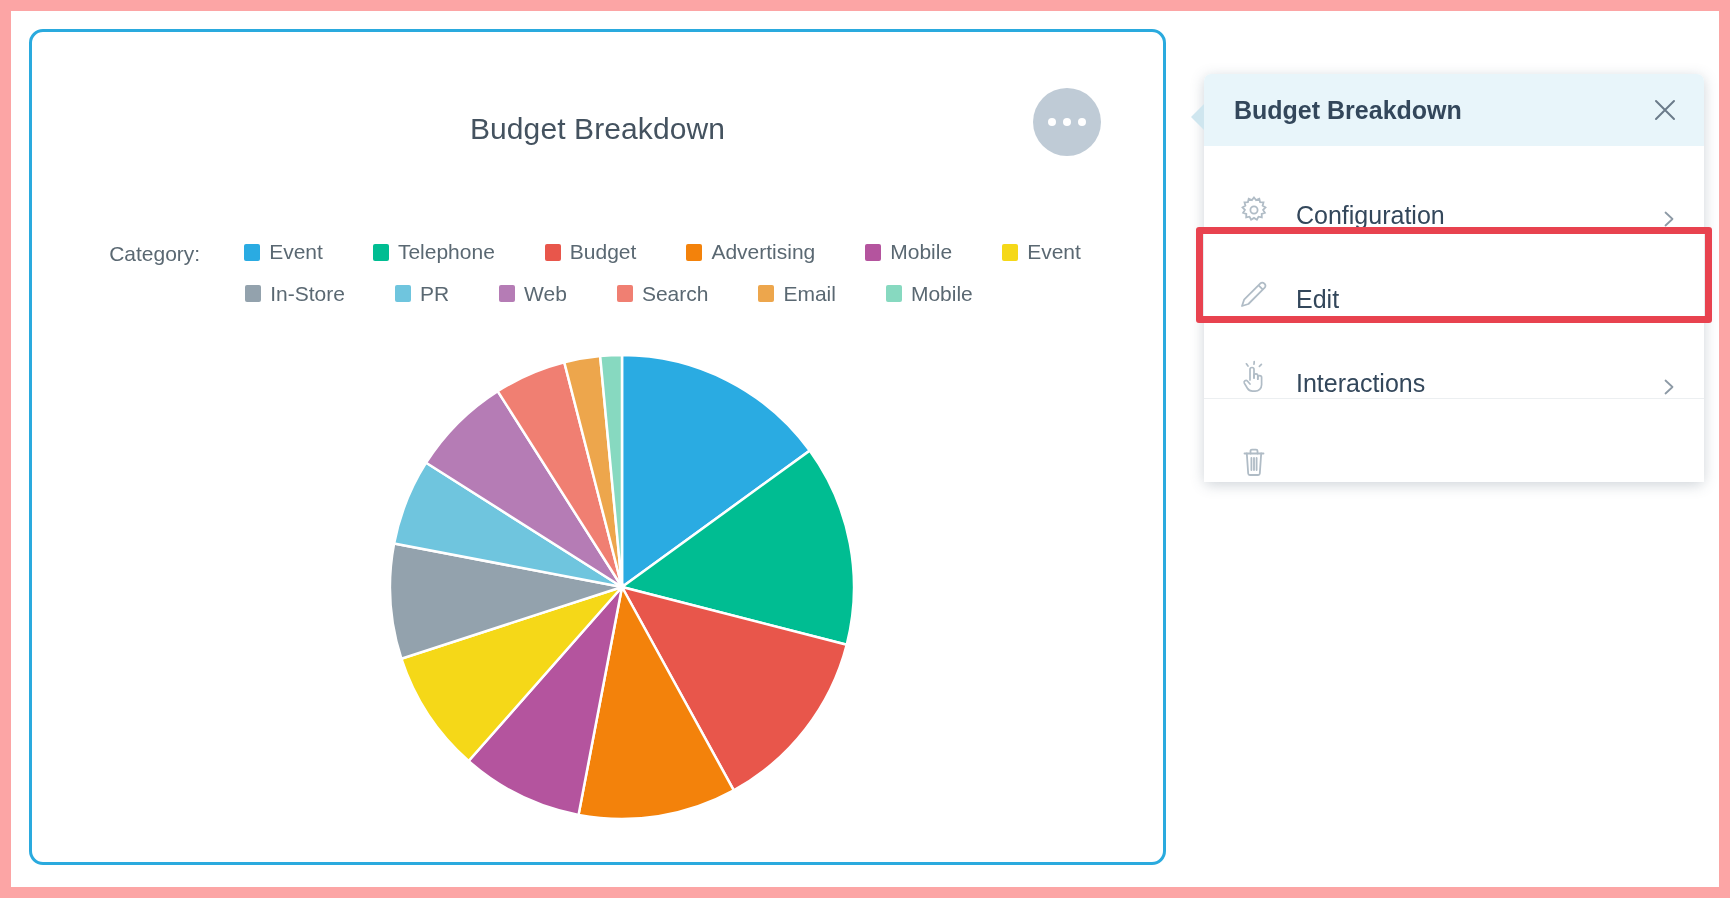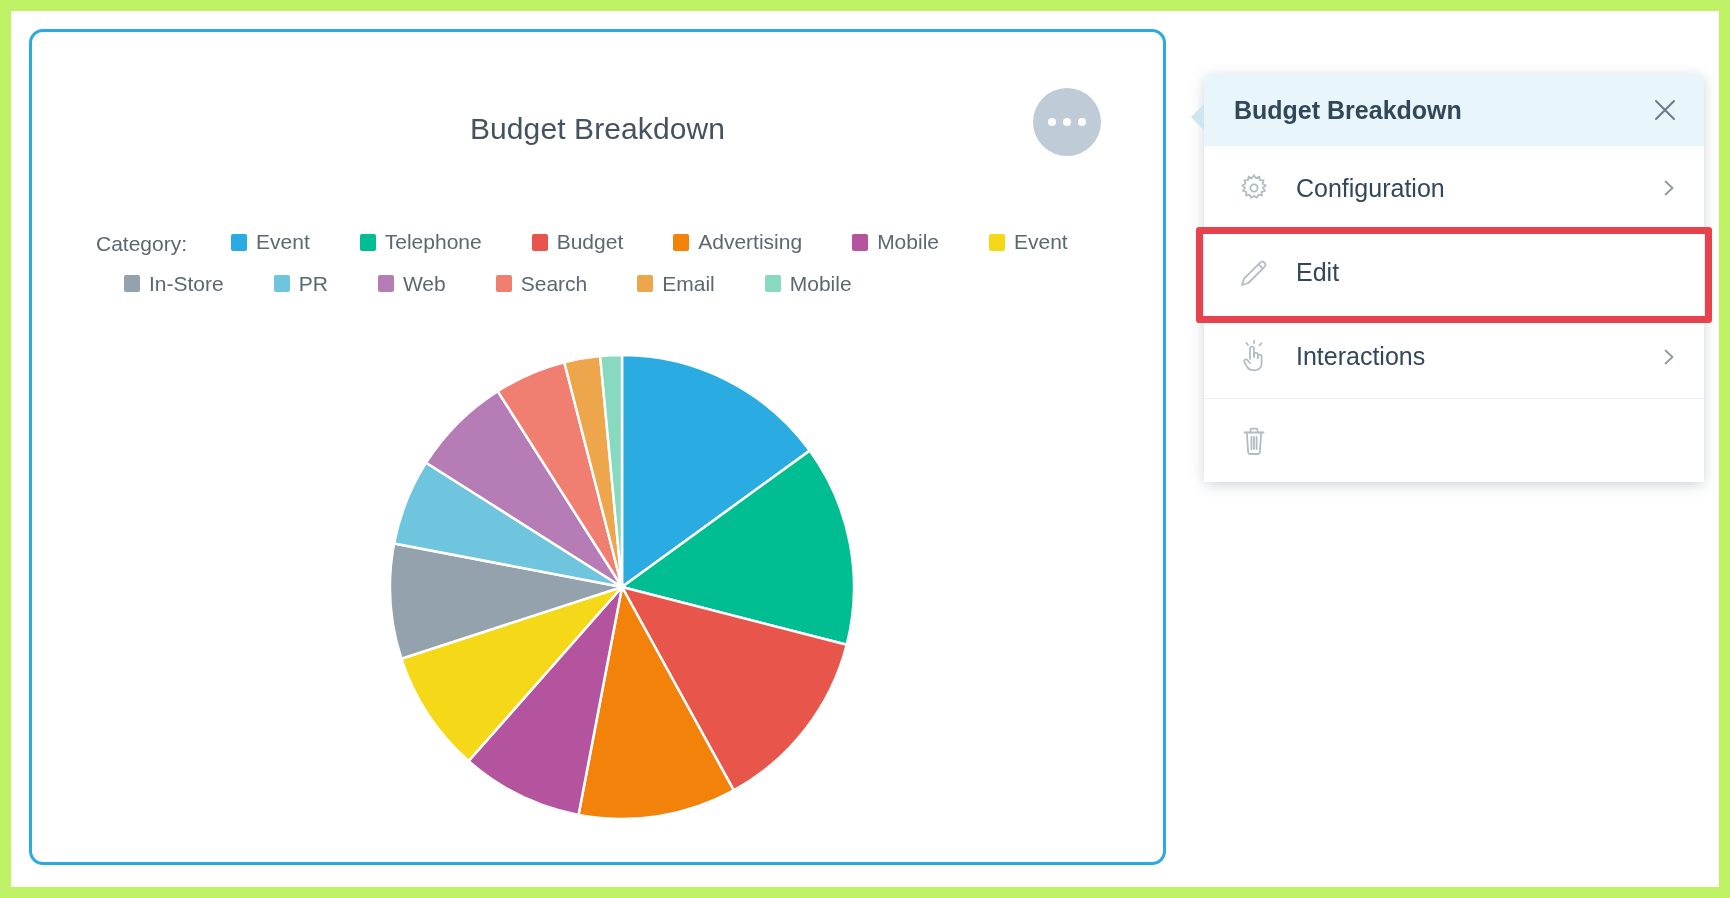--- a/index.html
+++ b/index.html
@@ -11,21 +11,21 @@
     font-family: "Liberation Sans", sans-serif;
     background: #000000;
     overflow: hidden;
   }
 
   
   #frame {
     position: absolute;
     left: 0; top: 0;
     width: 1730px; height: 898px;
-    background: #bef264;
+    background: #fca5a5;
   }
   #canvas {
     position: absolute;
     left: 11px; top: 11px;
     width: 1708px; height: 876px;
     background: #ffffff;
   }
 
   
   #card {
@@ -67,25 +67,26 @@
   #kebab-button .dot {
     width: 8px; height: 8px;
     border-radius: 50%;
     background: #ffffff;
   }
 
   
   #legend {
     position: absolute;
     left: 64px;
-    top: 190px;
+    top: 200px;
     width: 1020px;
     font-size: 21px;
     color: #5a6872;
     line-height: 40px;
+    text-align: center;
   }
   #legend-label {
     display: inline-block;
     margin-right: 16px;
     color: #5a6872;
     white-space: nowrap;
   }
   .legend-item {
     display: inline-flex;
     align-items: center;
@@ -149,21 +150,21 @@
     width: 34px; height: 34px;
     display: flex; align-items: center; justify-content: center;
     cursor: pointer;
   }
   #panel-close svg { display: block; }
 
   .menu-item {
     position: relative;
     height: 84px;
     display: flex;
-    align-items: center;
+    align-items: flex-end;
     padding: 0 24px 0 30px;
     border-top: 1px solid #eceff1;
     background: #ffffff;
     cursor: pointer;
   }
   .menu-item:first-of-type { border-top: none; }
   .menu-icon {
     width: 40px;
     height: 40px;
     flex: 0 0 auto;

